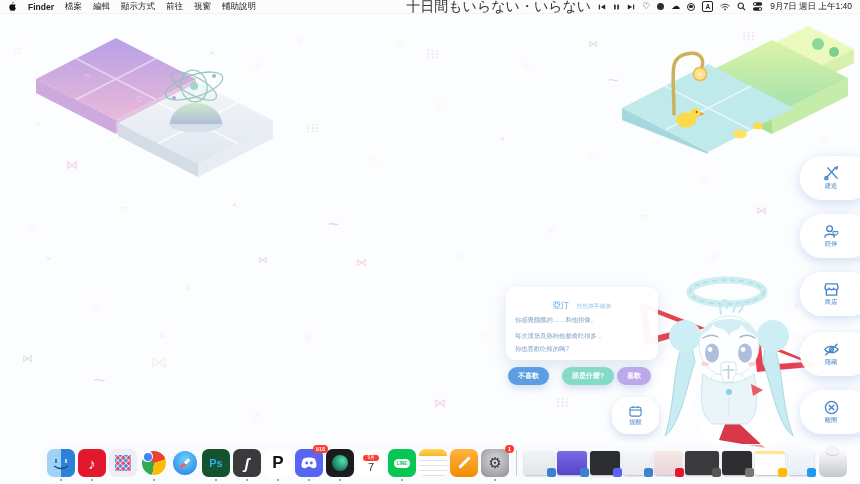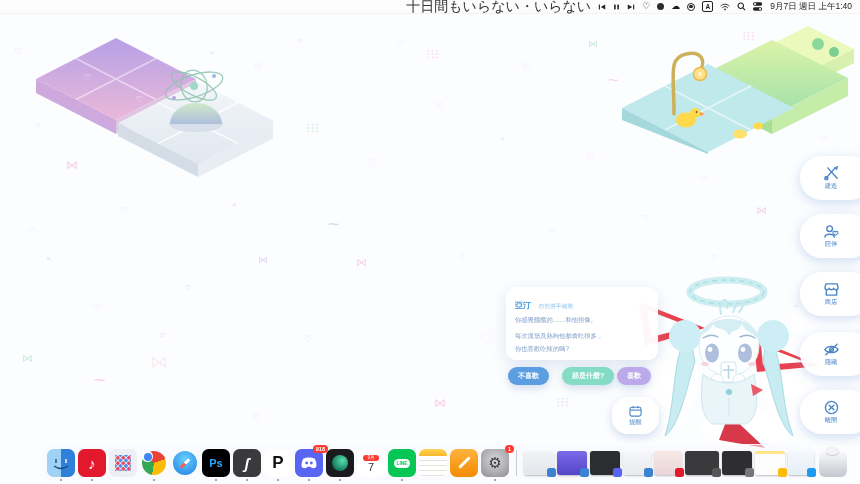--- a/index.html
+++ b/index.html
@@ -31,21 +31,21 @@
     background:radial-gradient(circle,currentColor .9px,transparent 1px);
     background-size:4.4px 3.4px;}
   
   .plat{position:absolute;z-index:1;}
   .cloudblob{position:absolute;background:#fff;border-radius:50%;z-index:2;}
   .pet{position:absolute;left:633px;top:266px;z-index:3;cursor:pointer;}
   
   .dialog{position:absolute;left:506px;top:287px;width:152px;min-height:66px;z-index:5;
     background:rgba(255,255,255,.96);border-radius:10px;padding:7px 9px;box-sizing:border-box;
     box-shadow:0 5px 16px rgba(140,170,210,.28);}
-  .dialog .nm{color:#3d95e0;font-size:8px;font-weight:bold;display:inline;}
+  .dialog .nm{color:#3d95e0;font-size:8px;font-weight:normal;display:inline;margin-left:38px;}
   .dialog .tag{color:#92c4ec;font-size:5.8px;margin-left:3px;display:inline;}
   .dialog p{margin:3px 0 0;color:#7e9dc5;font-size:6.3px;line-height:1.55;}
   .dialog p.gap{margin-top:6px;}
   
   .choice{position:absolute;top:367px;height:18px;border:none;border-radius:9px;z-index:6;
     color:#fff;font-size:7px;font-weight:bold;font-family:inherit;padding:0 10px;cursor:pointer;
     box-shadow:0 3px 8px rgba(130,160,210,.35);display:flex;align-items:center;}
   .choice.c0{left:508px;background:#5b9fe2;}
   .choice.c1{left:562px;background:#84dcc6;}
   .choice.c2{left:617px;background:#bba9ea;}
@@ -84,21 +84,21 @@
     background:radial-gradient(circle,#e46 1.6px,transparent 1.9px) 0 0/5.5px 5.5px,
                radial-gradient(circle,#4a90e2 1.6px,transparent 1.9px) 2.7px 2.7px/5.5px 5.5px;}
   .i-chrome{background:conic-gradient(from -50deg,#ea4335 0 120deg,#fbbc05 0 240deg,#34a853 0 360deg);
     border-radius:50%;width:24px;height:24px;margin:2px;}
   .chrome-mid{width:11px;height:11px;border-radius:50%;background:#fff;display:flex;align-items:center;justify-content:center;}
   .chrome-core{width:8px;height:8px;border-radius:50%;background:#4285f4;}
   .i-safari{background:radial-gradient(circle at 50% 35%,#6cd0fb,#1d7de5);border-radius:50%;
     width:24px;height:24px;margin:2px;position:relative;}
   .needle{position:absolute;left:6px;top:10.5px;width:12px;height:3px;border-radius:1px;
     transform:rotate(-45deg);background:linear-gradient(90deg,#ff5b50 50%,#fff 50%);}
-  .i-ps{background:#000000;color:#31a8ff;font-size:11px;font-weight:bold;}
+  .i-ps{background:#14532d;color:#31a8ff;font-size:11px;font-weight:bold;}
   .i-csp{background:#3a3a3c;color:#fff;font-size:15px;font-weight:bold;font-style:italic;}
   .i-papp{background:#fff;color:#111;font-size:17px;font-weight:bold;}
   .i-discord{background:#5865f2;}
   .i-planet{background:#1b1b1d;}
   .planet-core{width:16px;height:16px;border-radius:50%;
     background:radial-gradient(circle at 65% 35%,#56e0b0,#16795c 70%,#0b3c2e);}
   .i-cal{background:#fff;flex-direction:column;gap:0;}
   .cal-top{background:#ff3b30;color:#fff;font-size:4.5px;border-radius:5px;padding:.5px 4px;margin-top:2px;}
   .cal-day{font-size:11px;color:#333;line-height:1.15;}
   .i-line{background:#06c755;}
@@ -115,20 +115,34 @@
     border-radius:6px;position:relative;}
   .trash-paper{position:absolute;top:-2px;left:7px;width:13px;height:8px;background:#f4f4f6;
     border-radius:40% 60% 50% 50%;box-shadow:0 .5px 1px rgba(0,0,0,.3);}
 </style>
 </head>
 <body>
 
 <div class="screen">
 
   <div class="menubar">
+    <div class="left">
+      <span class="sicon">
+        <svg width="9" height="11" viewBox="0 0 10 12">
+            <path d="M6.4 1.1c0 .9-.8 1.7-1.7 1.6-.1-.9.8-1.7 1.7-1.6zM8 9.2c-.3.8-.8 1.6-1.4 1.6-.6 0-.8-.4-1.5-.4s-.9.4-1.5.4c-.6 0-1.1-.8-1.5-1.6C1.3 7.5 1.1 5.3 2.2 4.2c.5-.5 1.1-.8 1.7-.8.6 0 1 .4 1.5.4.4 0 .9-.4 1.6-.4.5 0 1.2.3 1.6.9-1.4.8-1.2 2.9.2 3.5-.2.5-.5 1-.8 1.4z" fill="#111"></path>
+          </svg>
+      </span>
+      <span class="menu-item app">Finder</span>
+      <span class="menu-item">檔案</span>
+      <span class="menu-item">編輯</span>
+      <span class="menu-item">顯示方式</span>
+      <span class="menu-item">前往</span>
+      <span class="menu-item">視窗</span>
+      <span class="menu-item">輔助說明</span>
+    </div>
     <div class="right">
       <span class="song">十日間もいらない・いらない</span>
       <span class="sicon">
         <svg width="8" height="8" viewBox="0 0 10 10">
             <rect x="1" y="2" width="1.4" height="6" fill="#222"></rect>
             <polygon points="9,2 9,8 3.5,5" fill="#222"></polygon>
           </svg>
       </span>
       <span class="sicon">
         <svg width="7" height="8" viewBox="0 0 8 10">

